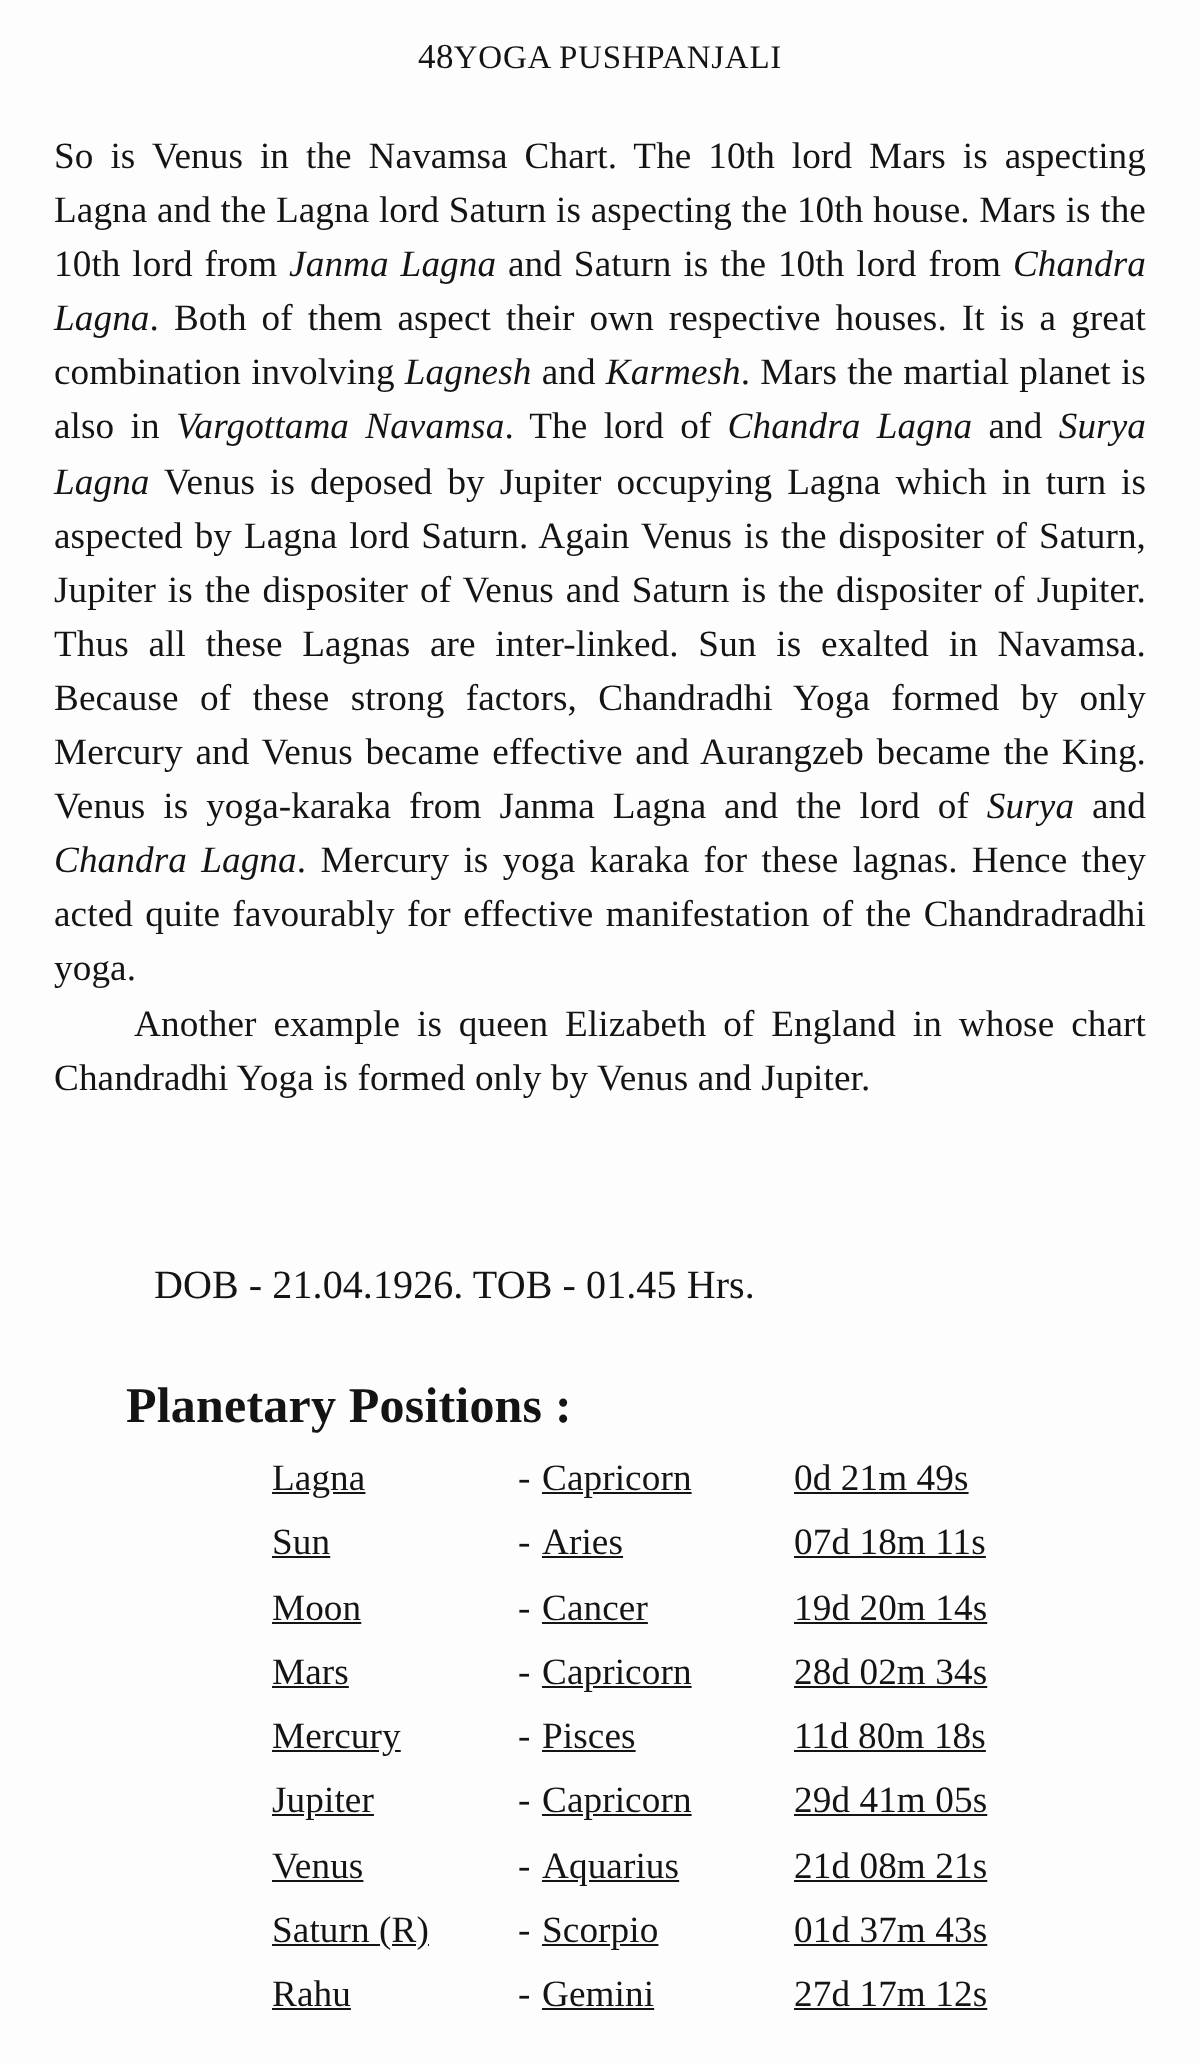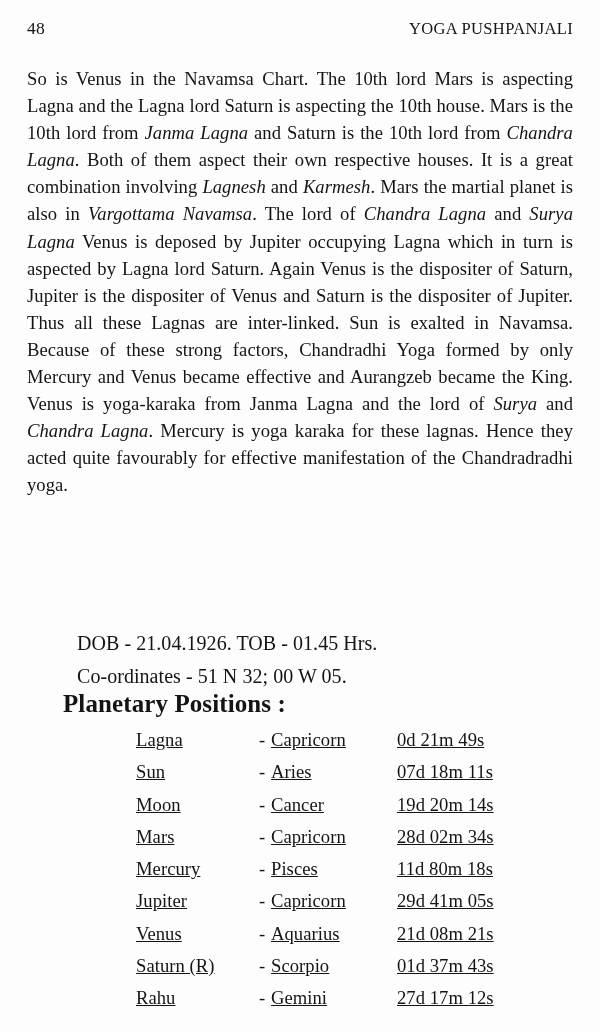--- a/index.html
+++ b/index.html
@@ -25,21 +25,21 @@
 
   
   .running-head {
     position: absolute;
     top: 18px;
     left: 27px;
     right: 27px;
     height: 24px;
     display: flex;
     align-items: baseline;
-    justify-content: space-between;
+    justify-content: center;
     font-size: 17.5px;
     letter-spacing: 0.2px;
   }
   .folio {
     font-size: 17.5px;
     font-family: "Liberation Serif", "DejaVu Serif", serif;
   }
   .book-title {
     font-size: 16.5px;
     letter-spacing: 0.35px;
@@ -137,26 +137,26 @@
 
   <div class="running-head">
     <span class="folio">48</span>
     <span class="book-title">YOGA PUSHPANJALI</span>
   </div>
 
   <div class="body-block">
 
     <p class="para"><span>So is Venus in the Navamsa Chart. The 10th lord Mars is aspecting Lagna and the Lagna lord Saturn is aspecting the 10th house. Mars is the 10th lord from </span><span class="it">Janma Lagna</span><span> and Saturn is the 10th lord from </span><span class="it">Chandra Lagna</span><span>. Both of them aspect their own respective houses. It is a great combination involving </span><span class="it">Lagnesh</span><span> and </span><span class="it">Karmesh</span><span>. Mars the martial planet is also in </span><span class="it">Vargottama Navamsa</span><span>. The lord of </span><span class="it">Chandra Lagna</span><span> and </span><span class="it">Surya Lagna</span><span> Venus is deposed by Jupiter occupying Lagna which in turn is aspected by Lagna lord Saturn. Again Venus is the dispositer of Saturn, Jupiter is the dispositer of Venus and Saturn is the dispositer of Jupiter. Thus all these Lagnas are inter-linked. Sun is exalted in Navamsa. Because of these strong factors, Chandradhi Yoga formed by only Mercury and Venus became effective and Aurangzeb became the King. Venus is yoga-karaka from Janma Lagna and the lord of </span><span class="it">Surya</span><span> and </span><span class="it">Chandra Lagna</span><span>. Mercury is yoga karaka for these lagnas. Hence they acted quite favourably for effective manifestation of the Chandradradhi yoga.</span></p>
 
+    <p class="para indent">Another example is queen Elizabeth of England in whose chart Chandradhi Yoga is formed only by Venus and Jupiter.</p>
 
   </div>
 
   <div class="birth-data">
     <div class="birth-line">DOB - 21.04.1926. TOB - 01.45 Hrs.</div>
-    <div class="birth-line">Co-ordinates - 51 N 32; 00 W 05.</div>
   </div>
 
   <div class="pp-heading">Planetary Positions :</div>
 
   <table class="pp-table">
     <tbody>
         <tr>
           <td class="col-planet">Lagna</td>
           <td class="col-sign"><span class="dash">-</span><span>Capricorn</span></td>
           <td class="col-deg deg-val">0d 21m 49s</td>

